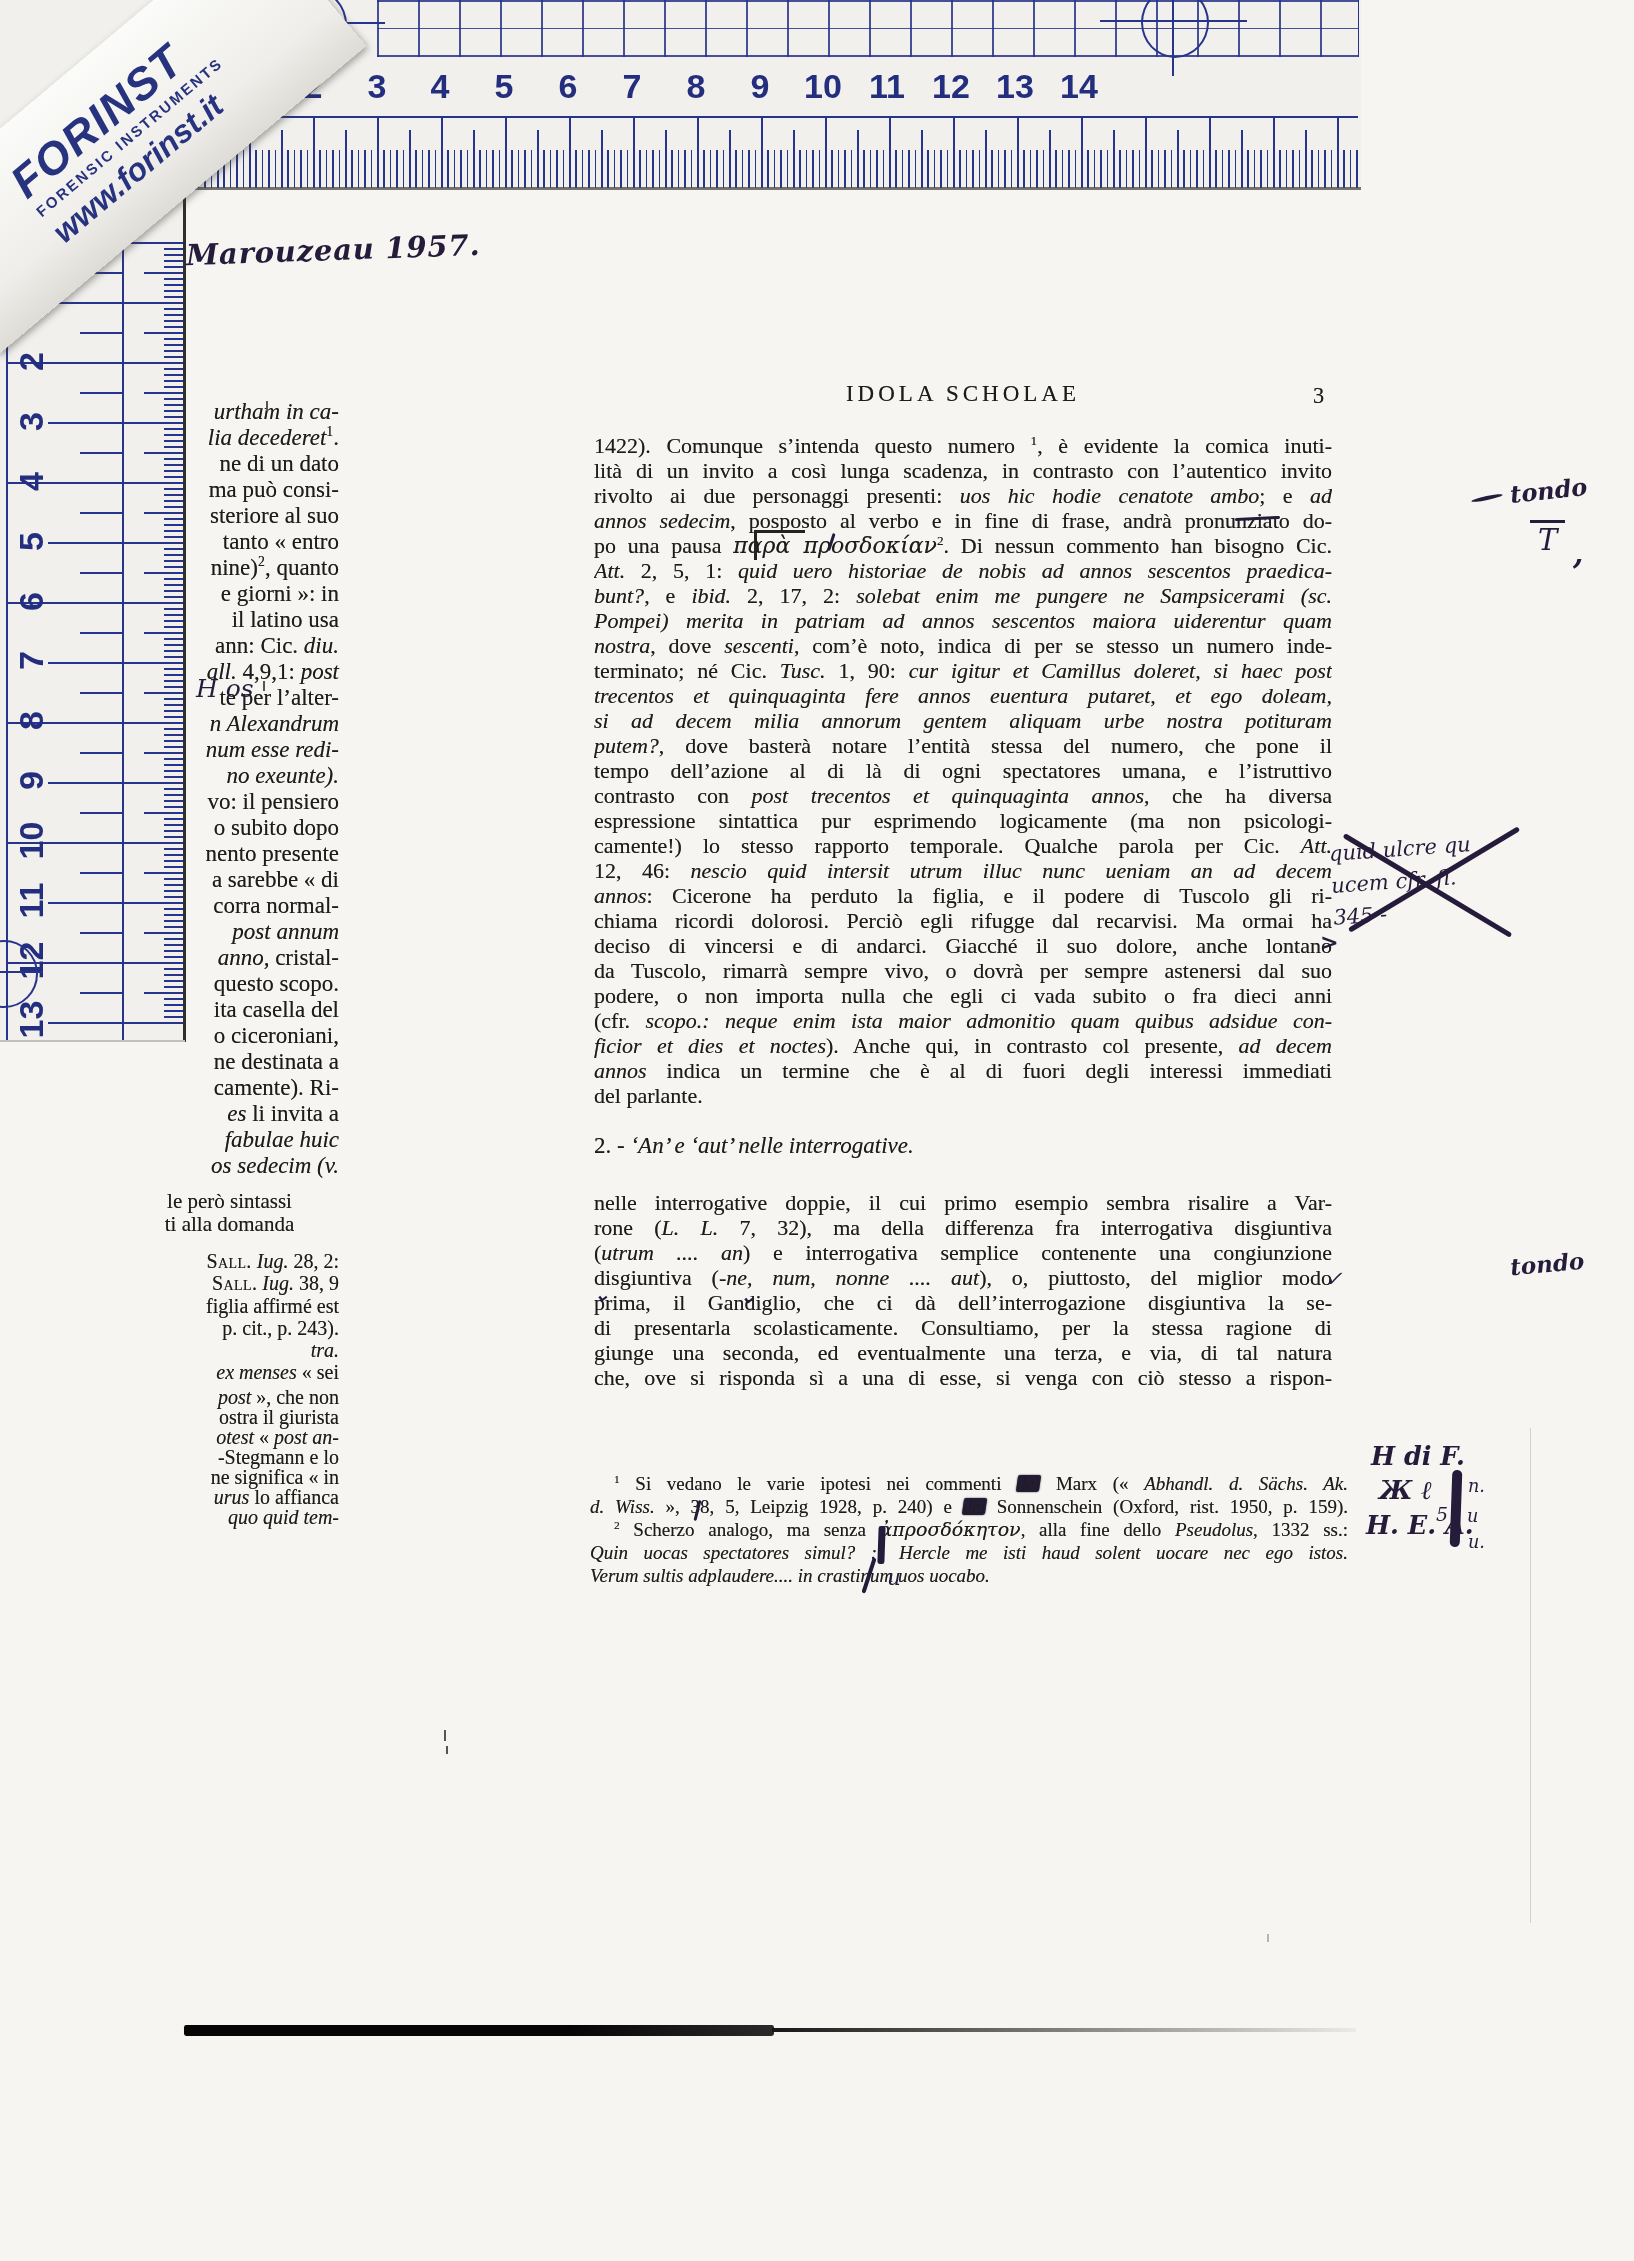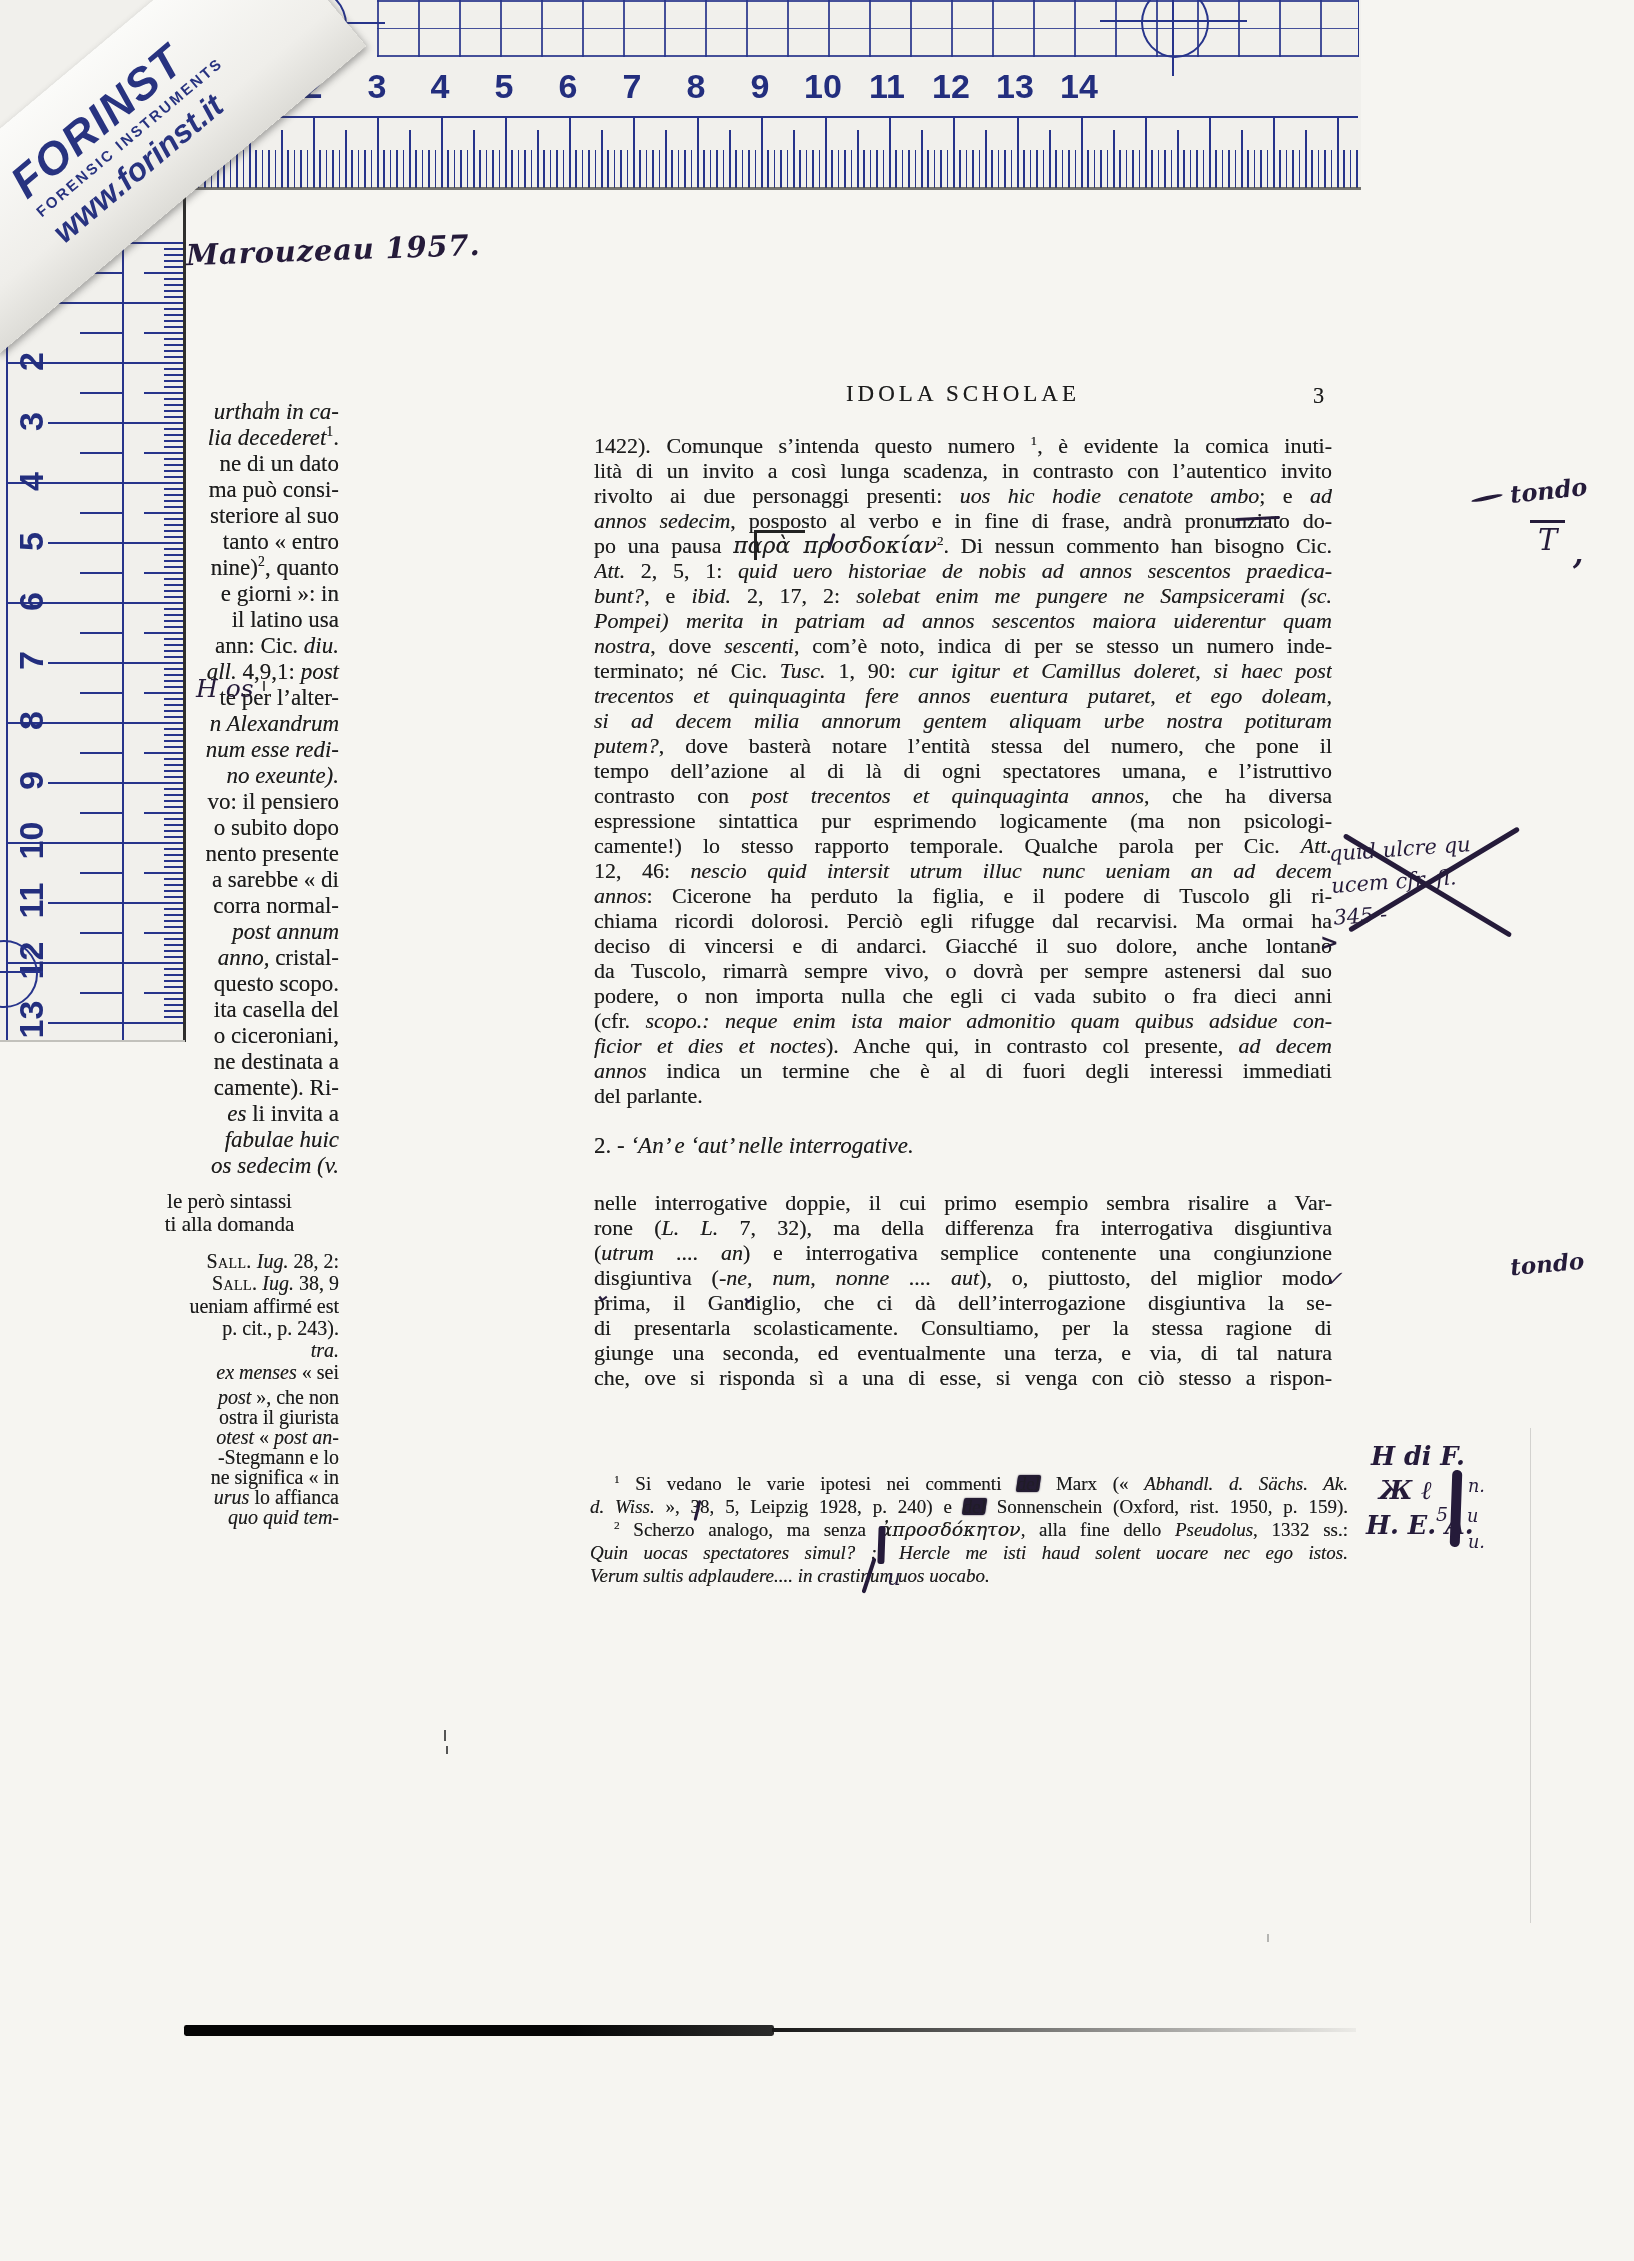--- a/index.html
+++ b/index.html
@@ -213,21 +213,21 @@
     <div class="line"><span class="seg-i">fabulae huic</span></div>
     <div class="line"><span class="seg-i">os sedecim (v.</span></div>
   </div>
 <div class="abs print leftsmall">
     <div class="line">le però sintassi</div>
     <div class="line">ti alla domanda</div>
   </div>
 <div class="abs print leftnotesa">
     <div class="line"><span class="seg-sc">Sall.</span> <span class="seg-i">Iug.</span> 28, 2:</div>
     <div class="line"><span class="seg-sc">Sall.</span> <span class="seg-i">Iug.</span> 38, 9</div>
-    <div class="line">ueniam affirmé est</div>
+    <div class="line">figlia affirmé est</div>
     <div class="line">p. cit., p. 243).</div>
     <div class="line"><span class="seg-i">tra.</span></div>
     <div class="line"><span class="seg-i">ex menses</span> « sei</div>
   </div>
 <div class="abs print leftnotesb">
     <div class="line"><span class="seg-i">post</span> », che non</div>
     <div class="line">ostra il giurista</div>
     <div class="line"><span class="seg-i">otest</span> « <span class="seg-i">post an-</span></div>
     <div class="line">-Stegmann e lo</div>
     <div class="line">ne significa « in</div>

